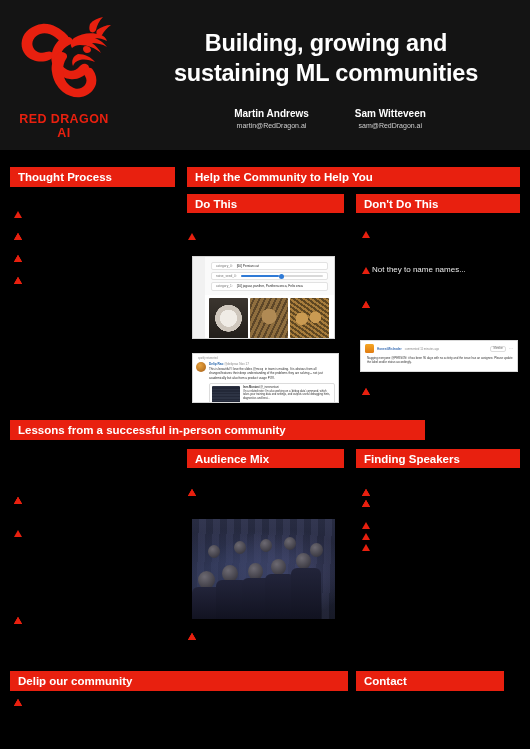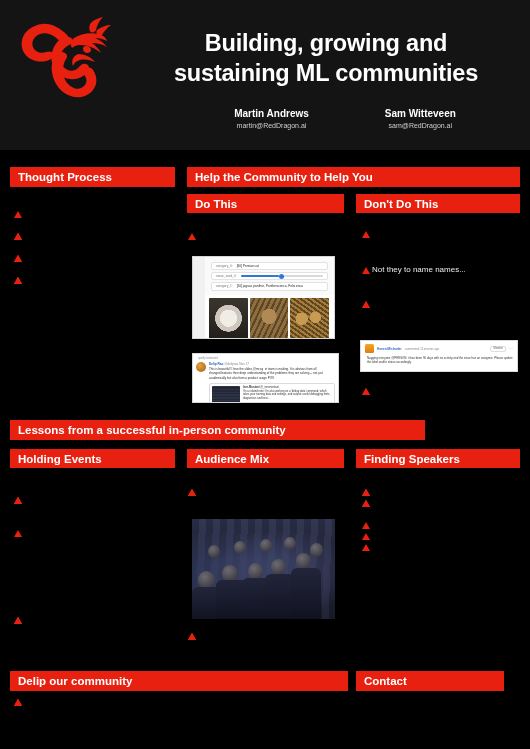--- a/index.html
+++ b/index.html
@@ -31,21 +31,21 @@
     text-align: center;
   }
   .title-line {
     color: #ffffff; font-weight: bold; font-size: 23.5px;
     line-height: 30px; letter-spacing: -0.2px;
   }
   .authors {
     position: absolute; left: 150px; top: 107px; width: 360px;
     display: flex; justify-content: center; gap: 46px;
   }
-  .author { text-align: center; margin-left: 30px; }
+  .author { text-align: center; }
   .author-name { color: #ffffff; font-weight: bold; font-size: 10px; line-height: 13px; }
   .author-email { color: #cfcfcf; font-size: 7px; line-height: 11px; }
 
   
   .bar {
     position: absolute;
     background: #e8200f;
     color: #ffffff;
     font-weight: bold;
     display: flex; align-items: center;
@@ -198,20 +198,21 @@
       <svg class="logo-dragon" viewBox="0 0 104 95">
         <path fill="#e8200f" d="M30 8c-9 1-18 7-20 16-2 9 3 17 11 20 5 2 11 2 16 0 3-1 5-4 4-6-1-3-4-3-7-2-5 2-11 0-13-5-2-5 1-11 7-13 5-2 11 0 15 3l6 5c2 2 5 2 7 0 2-2 1-5-1-7C48 12 39 7 30 8z"></path>
         <path fill="#e8200f" d="M47 24c-6 6-9 15-7 23 2 9 9 15 18 16 7 1 14-2 18-8 2-3 1-6-2-7-3-1-5 1-7 3-3 4-9 5-13 2-5-3-7-9-5-15 1-4 4-7 8-9 3-1 4-4 3-6-2-3-6-2-8-1l-5 2z"></path>
         <path fill="#e8200f" d="M44 40c-4 4-5 11-4 16 1 8 5 15 11 20 5 4 12 6 18 5 7-1 13-6 15-13 1-5 0-10-3-14-2-3-6-3-8-1-2 2-2 5 0 7 2 3 2 6 0 9-3 4-9 5-13 2-6-3-9-10-9-17 0-4 1-8 3-11 2-2 1-5-1-6-3-2-7-1-9 3z"></path>
         <path fill="#e8200f" d="M62 22c8-5 18-6 27-3 3 1 5 3 6 6-4-2-8-3-12-3 5 2 9 5 12 9-5-3-10-4-15-4 4 3 7 6 9 10-6-5-13-8-21-8-3 0-6 1-8 3-2-3-2-7 2-10z"></path>
         <path fill="#e8200f" d="M74 30c3 0 5 2 5 4s-2 3-4 3-4-2-4-4 1-3 3-3z"></path>
         <path fill="#e8200f" d="M66 38c7 0 13 3 17 8-5-2-10-3-15-2-4 1-6 3-7 6-2-5 0-10 5-12z"></path>
         <path fill="#e8200f" d="M85 14c4-3 9-5 14-5-4 3-7 6-9 10-1 2-3 2-4 1-2-2-2-4-1-6z"></path>
         <path fill="#e8200f" d="M78 8c3-4 8-6 13-7-4 4-6 8-7 13-1 2-3 3-5 2s-2-5-1-8z"></path>
       </svg>
+      <div class="logo-text">RED DRAGON AI</div>
     </div>
 
     <div class="title-block">
       <div class="title-line">Building, growing and</div>
       <div class="title-line">sustaining ML communities</div>
     </div>
 
     <div class="authors">
       <div class="author">
         <div class="author-name">Martin Andrews</div>
@@ -329,21 +330,20 @@
     <div class="gh-body">Nagging everyone @PERSON: it has been 90 days with no activity and the issue has an assignee. Please update the label and/or status accordingly.</div>
   </div>
 
   <div class="bullets" style="left:362px; top:385px; width:160px;">
       <div class="bullet" style="margin-left: 0px;"></div>
       <div class="bullet" style="margin-left: 0px;"></div>
     </div>
 
   <div class="bar bar-main" style="left:10px; top:420px; width:415px;">Lessons from a successful in-person community</div>
 
-  <div class="bar bar-sub" style="left:10px; top:449px; width:165px;">Holding Events</div>
 
   <div class="bar bar-sub" style="left:187px; top:449px; width:157px;">Audience Mix</div>
 
   <div class="bar bar-sub" style="left:356px; top:449px; width:164px;">Finding Speakers</div>
 
   <div class="bullets" style="left:14px; top:494px; width:165px;">
       <div class="bullet" style="margin-left: 0px;"></div>
       <div class="bullet" style="margin-left: 0px;"></div>
       <div class="bullet" style="margin-left: 0px;"></div>
       <div class="bullet" style="margin-left: 0px;"></div>

